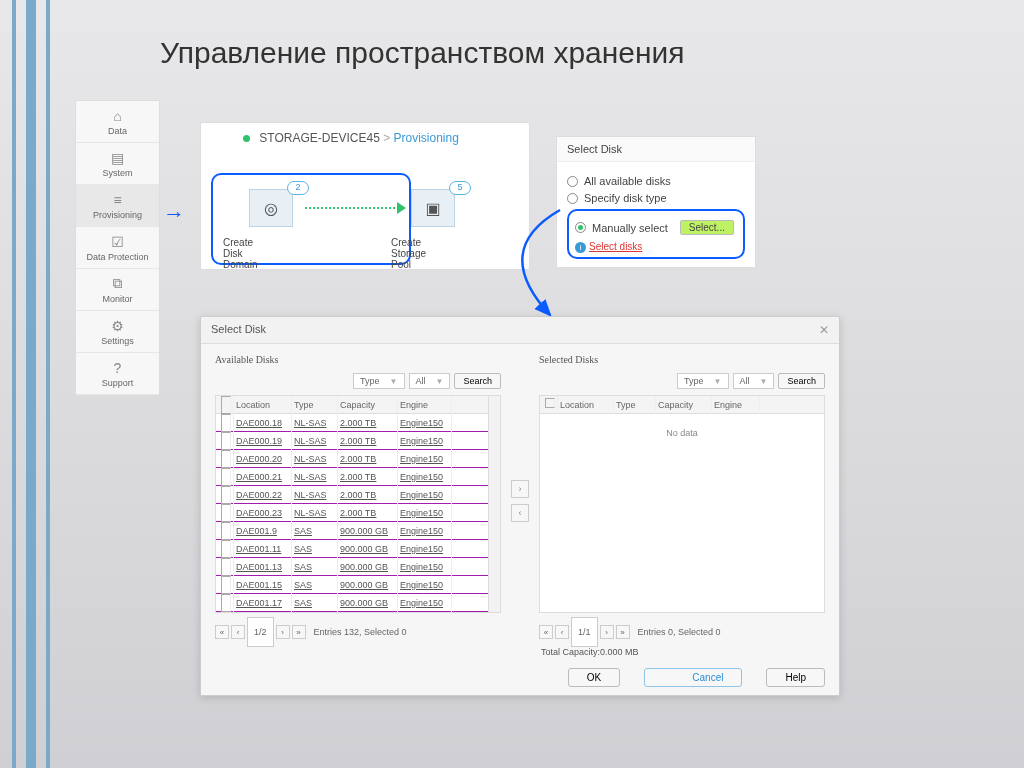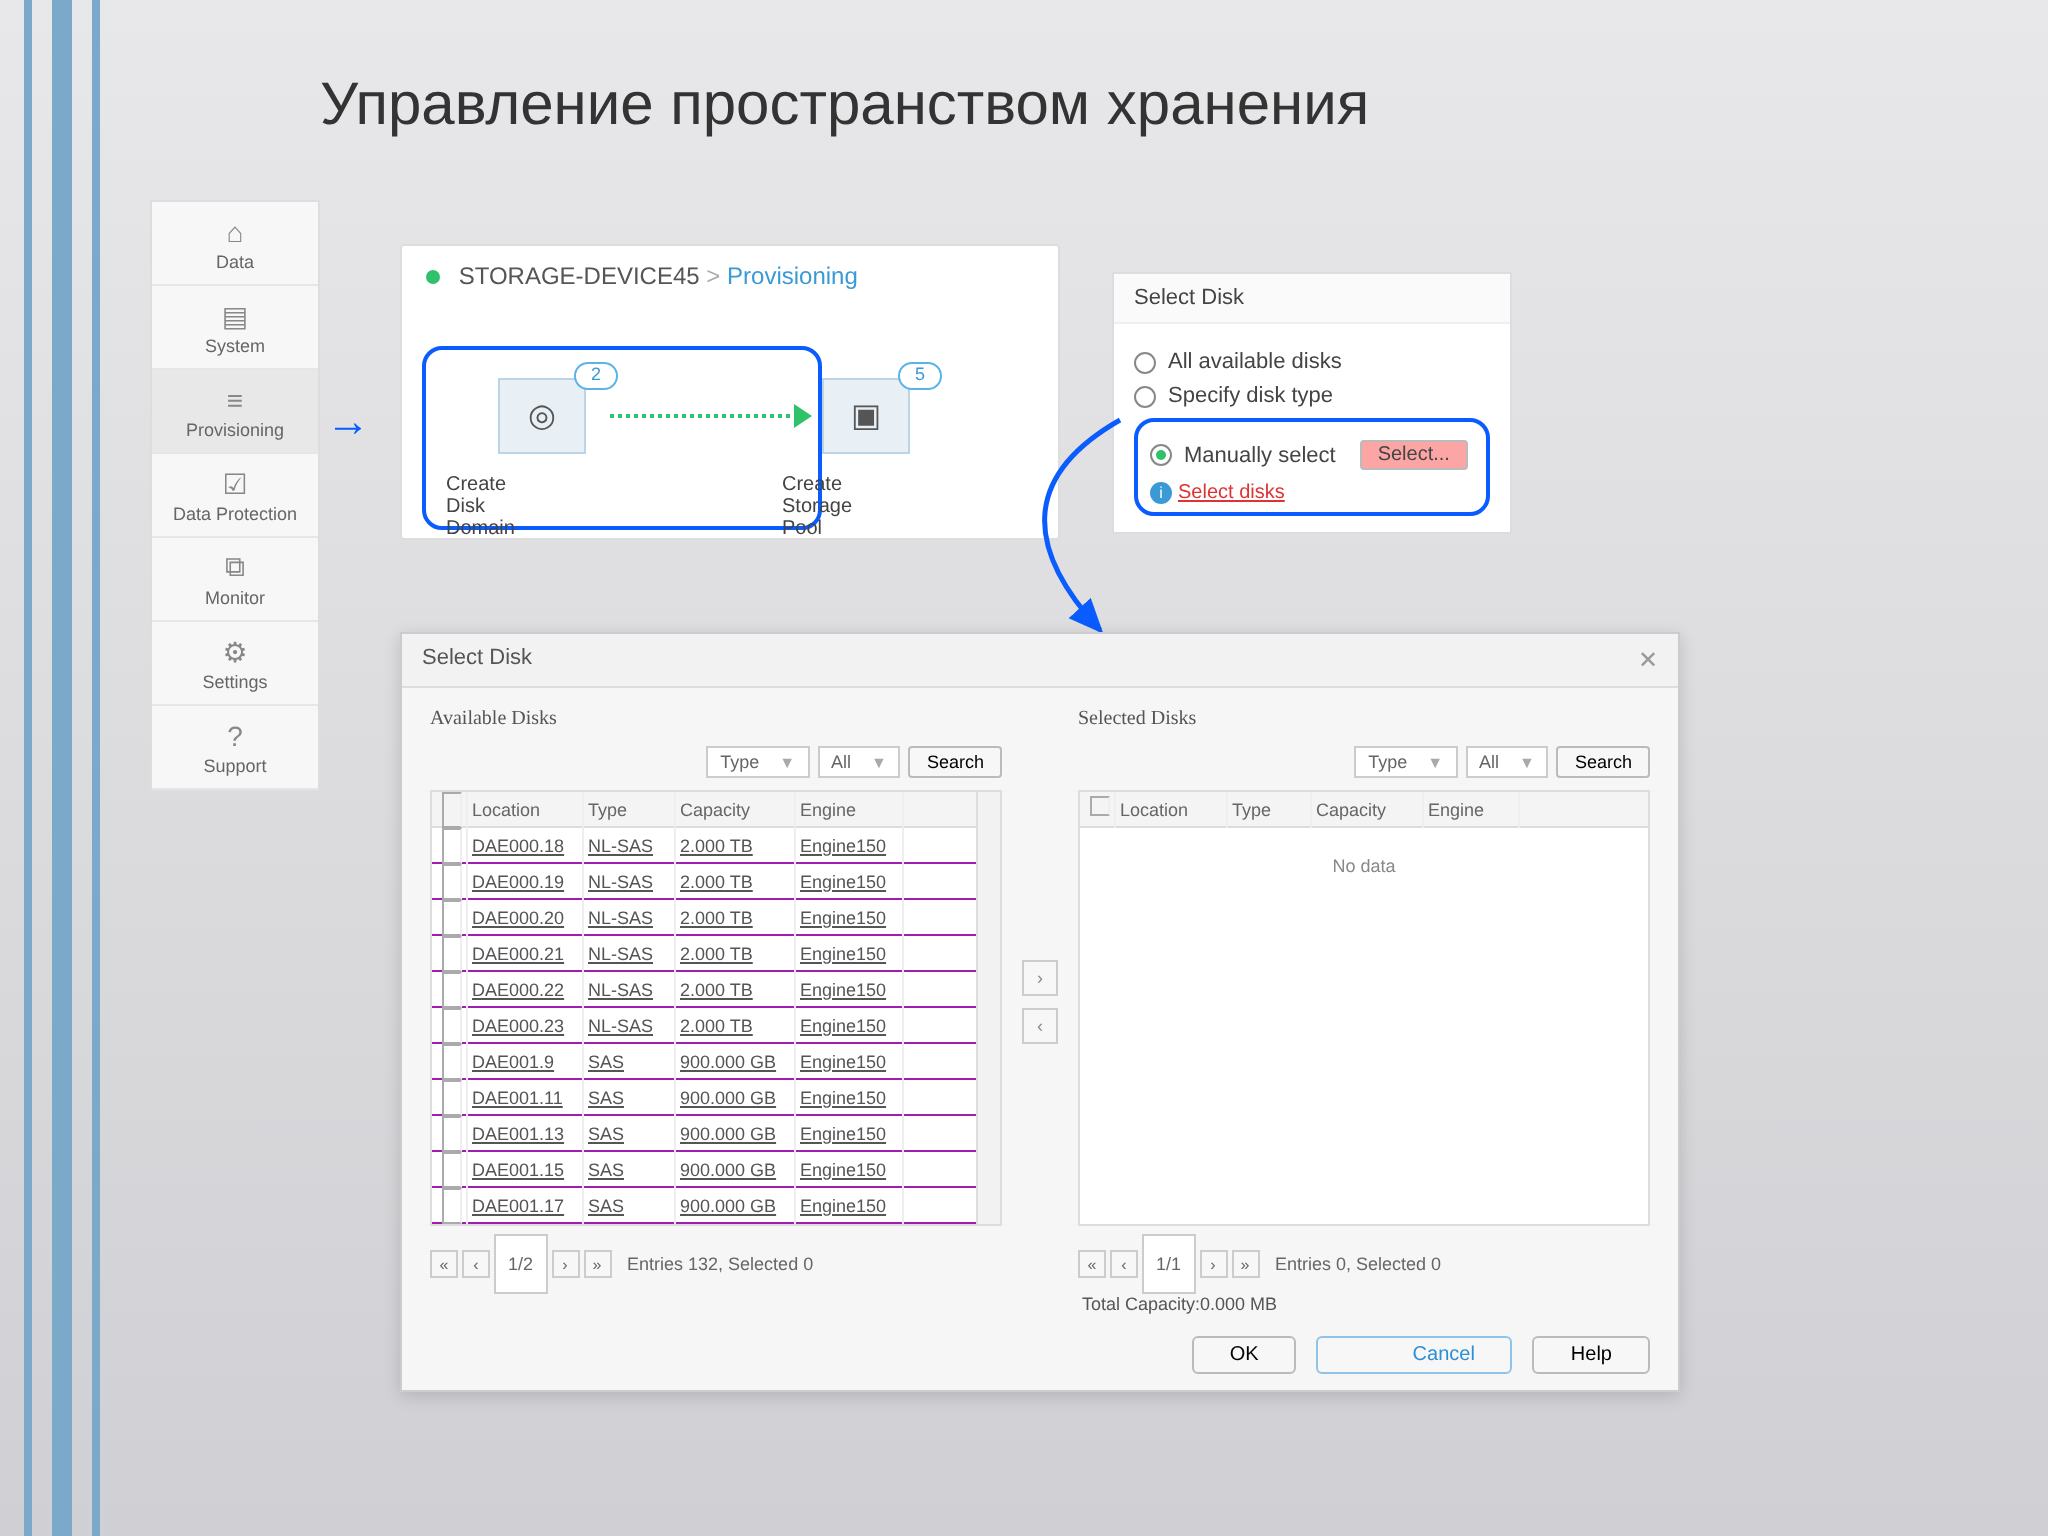--- a/index.html
+++ b/index.html
@@ -12,39 +12,39 @@
 .title { position:absolute; left:160px; top:36px; font-size:30px; color:#333; }
 
 .sidebar { position:absolute; left:75px; top:100px; width:85px; background:#f7f7f7; border:1px solid #ddd; }
 .side-item { height:42px; display:flex; flex-direction:column; align-items:center; justify-content:center; border-bottom:1px solid #e6e6e6; color:#666; font-size:9px; }
 .side-item.active { background:#e8e8e8; }
 .side-icon { font-size:14px; color:#888; margin-bottom:2px; }
 
 .arrow1 { position:absolute; left:163px; top:198px; color:#0a5cff; font-size:22px; font-weight:bold; }
 
 .prov-panel { position:absolute; left:200px; top:122px; width:330px; height:148px; background:#fff; border:1px solid #ddd; border-radius:2px; }
-.bc { padding:8px 12px; font-size:12px; color:#555; }
+.bc { padding:8px 12px; font-size:12px; color:#555;margin-left:30px; }
 .bc .dot { display:inline-block; width:7px; height:7px; background:#2fc26b; border-radius:50%; margin-right:6px; }
 .bc .crumb { color:#3a9ad6; }
 .prov-inner { position:absolute; left:10px; top:50px; width:200px; height:92px; border:2px solid #0a5cff; border-radius:10px; }
 .card-box { position:absolute; top:10px; width:44px; height:38px; background:#e8f0f6; border:1px solid #bcd4e6; display:flex; align-items:center; justify-content:center; }
 .card-box.d1 { left:36px; }
 .card-box.d2 { left:198px; }
 .card-label { position:absolute; top:58px; font-size:10px; color:#444; }
 .badge { position:absolute; top:2px; width:22px; height:14px; border:1px solid #5bb4e6; border-radius:8px; font-size:9px; color:#3a9ad6; text-align:center; background:#fff; }
 .dots-line { position:absolute; top:28px; left:92px; width:94px; border-top:2px dotted #2fc26b; }
 .tri { position:absolute; top:23px; left:184px; width:0; height:0; border-top:6px solid transparent; border-bottom:6px solid transparent; border-left:9px solid #2fc26b; }
 
 .sel-panel { position:absolute; left:556px; top:136px; width:200px; background:#fff; border:1px solid #ddd; }
 .sel-hdr { padding:6px 10px; font-size:11px; color:#444; border-bottom:1px solid #eee; background:#fafafa; }
 .sel-body { padding:8px 10px; font-size:11px; color:#444; }
 .radio-row { display:flex; align-items:center; margin:5px 0; gap:6px; }
 .radio { width:11px; height:11px; border:1px solid #888; border-radius:50%; display:inline-flex; align-items:center; justify-content:center; }
 .radio.on::after { content:""; width:5px; height:5px; background:#2fc26b; border-radius:50%; }
-.sel-btn { border:1px solid #bbb; border-radius:2px; padding:1px 8px; font-size:10px; background:#fca5a5; margin-left:6px; }
+.sel-btn { border:1px solid #bbb; border-radius:2px; padding:1px 8px; font-size:10px; background:#bef264; margin-left:6px; }
 .sel-highlight { border:2px solid #0a5cff; border-radius:10px; padding:4px 6px; margin-top:4px; }
 .sel-alert { margin-top:6px; font-size:10px; color:#d33; }
 .info-icon { display:inline-block; width:11px; height:11px; border-radius:50%; background:#3a9ad6; color:#fff; text-align:center; font-size:8px; line-height:11px; margin-right:3px; }
 
 .arrow-svg { position:absolute; left:470px; top:200px; }
 
 .dialog { position:absolute; left:200px; top:316px; width:640px; height:380px; background:#f6f6f6; border:1px solid #ccc; box-shadow:0 2px 8px rgba(0,0,0,0.15); }
 .dlg-title { padding:6px 10px; font-size:11px; color:#555; border-bottom:1px solid #ddd; background:#f2f2f2; display:flex; justify-content:space-between; }
 .dlg-close { color:#999; font-size:12px; cursor:pointer; }
 .dlg-body { display:flex; padding:10px 14px 4px 14px; gap:10px; }
@@ -65,21 +65,21 @@
 .tbl-wrap { display:flex; }
 .tbody-area { flex:1; }
 .no-data { text-align:center; color:#888; font-size:9px; padding:14px 0; }
 .pager { display:flex; align-items:center; gap:2px; margin-top:4px; font-size:9px; color:#666; }
 .pg-btn { width:14px; height:14px; border:1px solid #ccc; background:#f7f7f7; display:flex; align-items:center; justify-content:center; font-size:8px; }
 .pg-sel { border:1px solid #ccc; background:#fff; padding:0 6px; height:30px; display:flex; align-items:center; }
 
 .transfer-btns { display:flex; flex-direction:column; gap:6px; align-self:center; }
 .t-btn { width:18px; height:18px; border:1px solid #ccc; background:#f7f7f7; display:flex; align-items:center; justify-content:center; font-size:9px; color:#888; }
 
-.dlg-foot { position:absolute; bottom:8px; right:14px; display:flex; gap:10px; align-items:center; }
+.dlg-foot { position:absolute; bottom:8px; right:14px; display:flex; gap:24px; align-items:center; }
 .total-cap { position:absolute; bottom:38px; left:340px; font-size:9px; color:#555; }
 .foot-btn { border:1px solid #bbb; background:#f7f7f7; padding:3px 18px; font-size:10px; border-radius:3px; }
 .foot-btn.primary { color:#2a8fd6; border-color:#8fc4e8;padding-left:47px; }
 
 .thead2 { display:grid; grid-template-columns:18px 56px 42px 56px 48px; height:18px; background:#f4f4f4; border-bottom:1px solid #ddd; }
 .thead2 span { padding:0 2px; border-right:1px solid #eee; font-size:9px; color:#666; line-height:18px; }
 </style>
 </head>
 <body>
 

